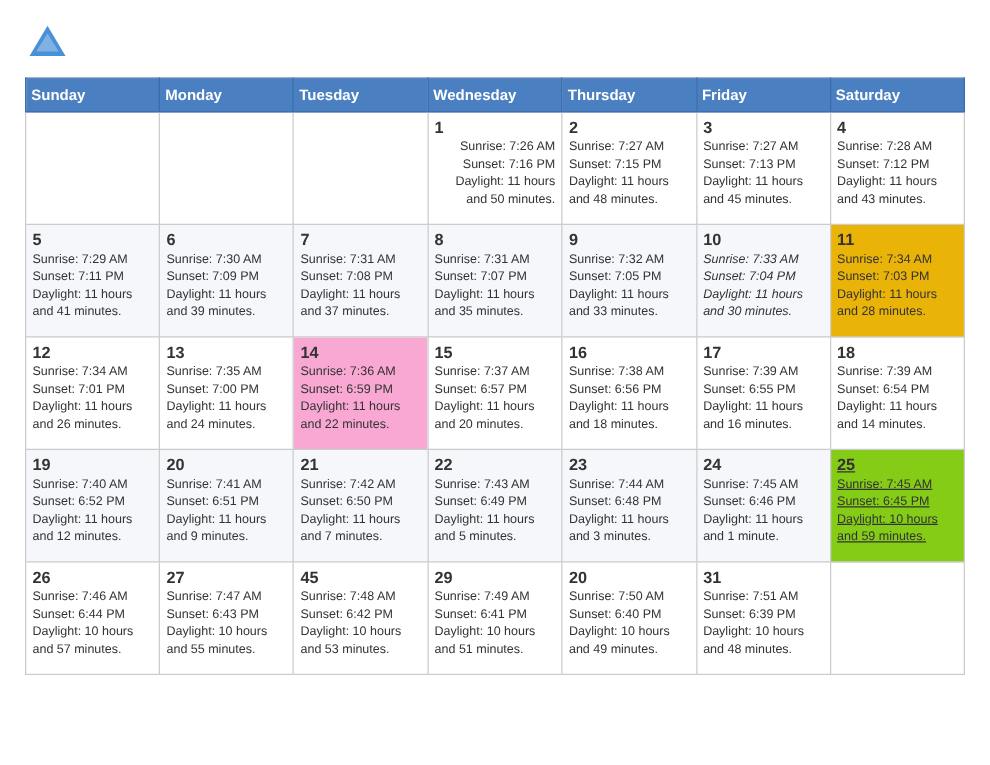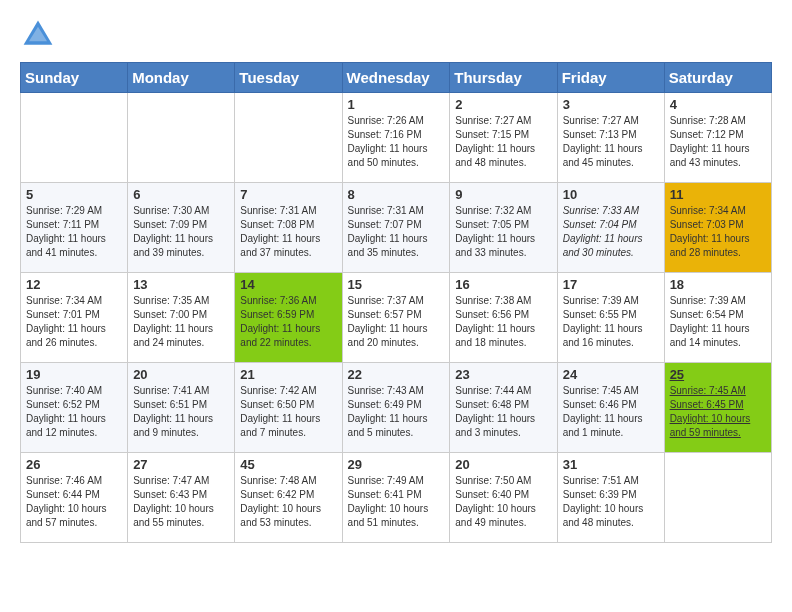--- a/index.html
+++ b/index.html
@@ -53,21 +53,21 @@
       color: #444;
     }
     .calendar {
       width: 100%;
       border-collapse: collapse;
       border: 1px solid #ccc;
     }
     .calendar th {
       background-color: #4a7fc1;
       color: #fff;
-      font-size: 15px;
+      font-size: 12px;
       font-weight: bold;
       padding: 6px 4px;
       text-align: left;
       border: 1px solid #3a6aaa;
     }
     .calendar td {
       vertical-align: top;
       border: 1px solid #ccc;
       padding: 4px 5px;
       width: 108px;
@@ -128,21 +128,21 @@
         <th>Saturday</th>
       </tr>
   </thead>
   <tbody id="calendar-body">
   <tr>
         <td class="empty"></td>
         <td class="empty"></td>
         <td class="empty"></td>
         <td style="background: rgb(255, 255, 255);">
           <span class="day-num">1</span>
-          <div class="day-info" style="white-space: pre-line;">Sunrise: 7:26 AM
+          <div class="day-info" style="white-space: pre-line; text-align: right;">Sunrise: 7:26 AM
 Sunset: 7:16 PM
 Daylight: 11 hours
 and 50 minutes.</div>
         </td>
         <td style="background: rgb(255, 255, 255);">
           <span class="day-num">2</span>
           <div class="day-info" style="white-space: pre-line;">Sunrise: 7:27 AM
 Sunset: 7:15 PM
 Daylight: 11 hours
 and 48 minutes.</div>
@@ -221,21 +221,21 @@
 Daylight: 11 hours
 and 26 minutes.</div>
         </td>
         <td style="background: rgb(255, 255, 255);">
           <span class="day-num">13</span>
           <div class="day-info" style="white-space: pre-line;">Sunrise: 7:35 AM
 Sunset: 7:00 PM
 Daylight: 11 hours
 and 24 minutes.</div>
         </td>
-        <td style="background: #84cc16;">
+        <td style="background: #f9a8d4;">
           <span class="day-num">14</span>
           <div class="day-info" style="white-space: pre-line;">Sunrise: 7:36 AM
 Sunset: 6:59 PM
 Daylight: 11 hours
 and 22 minutes.</div>
         </td>
         <td style="background: rgb(255, 255, 255); margin-top: 32px;">
           <span class="day-num">15</span>
           <div class="day-info" style="white-space: pre-line;">Sunrise: 7:37 AM
 Sunset: 6:57 PM

